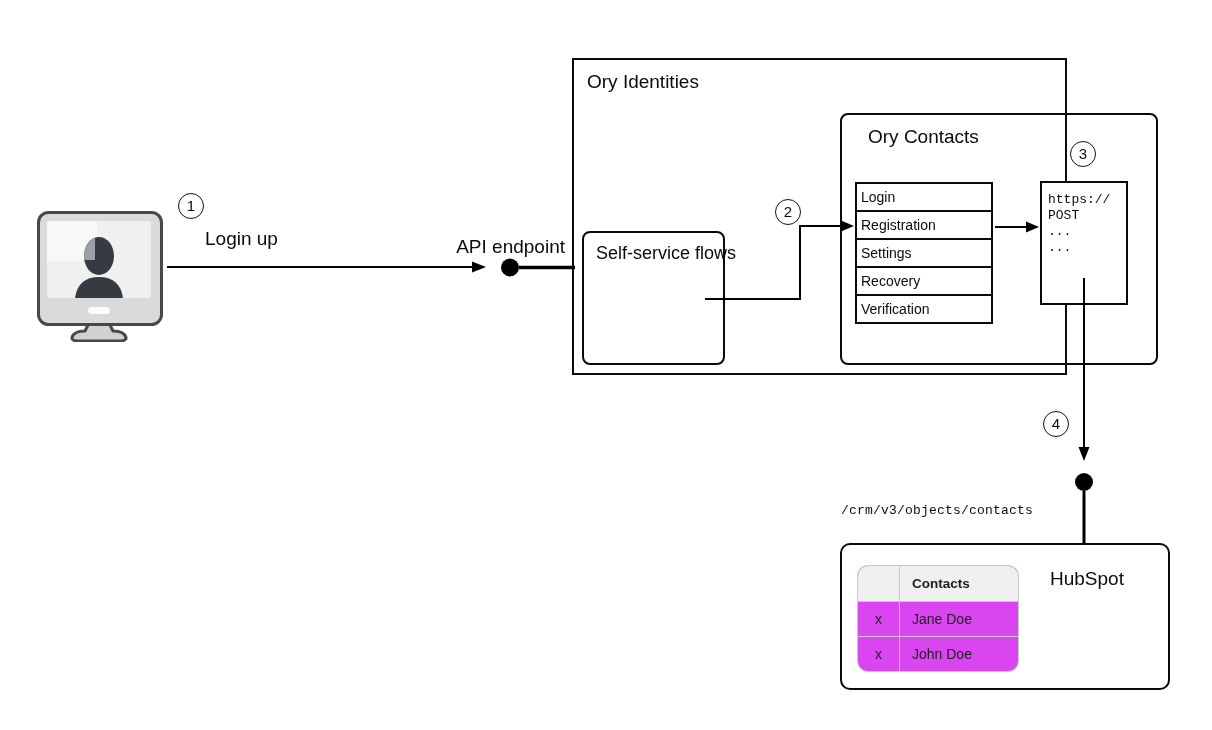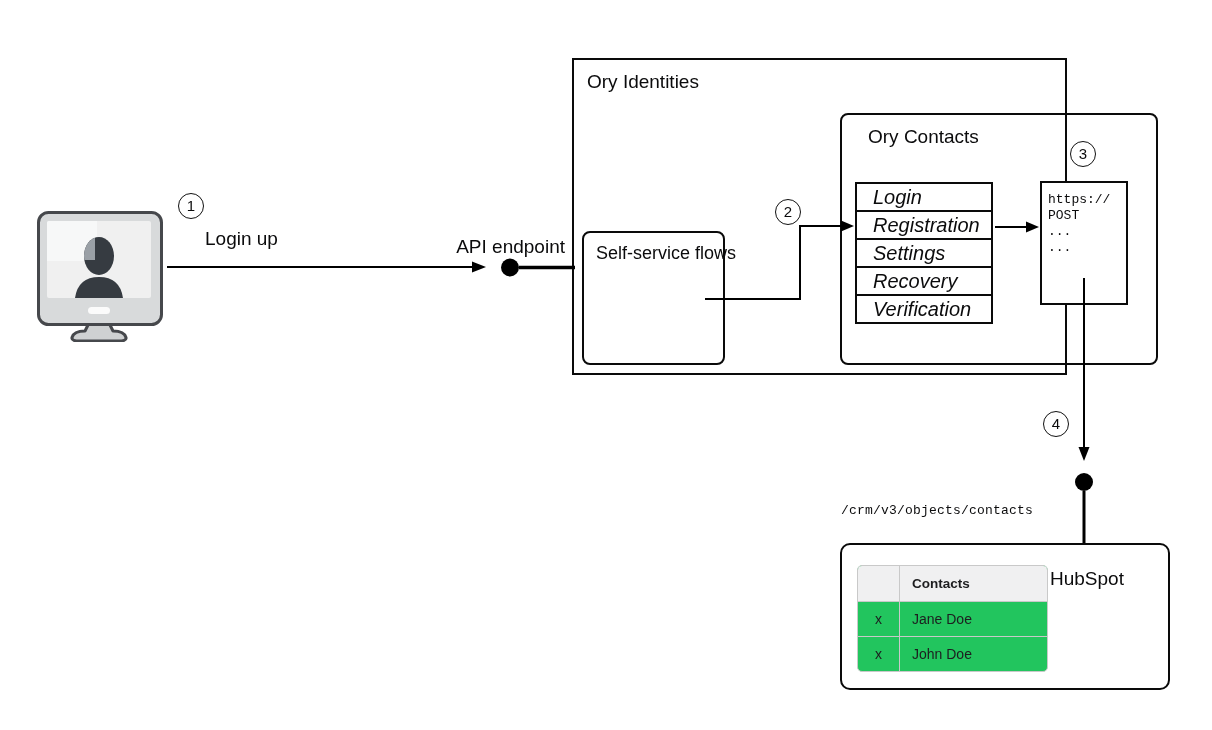--- a/index.html
+++ b/index.html
@@ -66,26 +66,25 @@
     left: 855px; top: 182px;
     width: 138px;
     border: 2px solid #0a0a0a;
     box-sizing: border-box;
     background: #fff;
     z-index: 5;
   }
   #flow-menu .menu-row {
     height: 26px;
     border-bottom: 2px solid #0a0a0a;
-    font-size: 20px;
+    font-size: 14px;
     line-height: 26px;
-    padding-left: 16px;
+    padding-left: 4px;
     white-space: nowrap;
     overflow: hidden;
-    font-style: italic;
   }
   #flow-menu .menu-row:last-child { border-bottom: none; }
 
   
   #webhook-card {
     position: absolute;
     left: 1040px; top: 181px;
     width: 88px; height: 124px;
     border: 2px solid #0a0a0a;
     box-sizing: border-box;
@@ -106,26 +105,26 @@
     letter-spacing: 0.2px;
     white-space: nowrap;
     z-index: 4;
     text-align: center;
   }
 
   
   #contacts-table {
     position: absolute;
     left: 15px; top: 20px;
-    width: 191px;
+    width: 162px;
     border: 1px solid #c9c9c9;
-    border-radius: 5px;
+    border-radius: 11px;
     overflow: hidden;
     box-sizing: border-box;
-    background: #22c55e;
+    background: #d946ef;
     z-index: 4;
   }
   .t-row { display: flex; height: 35px; box-sizing: border-box; }
   .t-row + .t-row { border-top: 1px solid #c9c9c9; }
   .t-head { background: #f0f0f1; }
   .t-c1 {
     width: 42px; box-sizing: border-box;
     border-right: 1px solid #c9c9c9;
     display: flex; align-items: center; justify-content: center;
     font-size: 14px; color: #1d1d1f;

